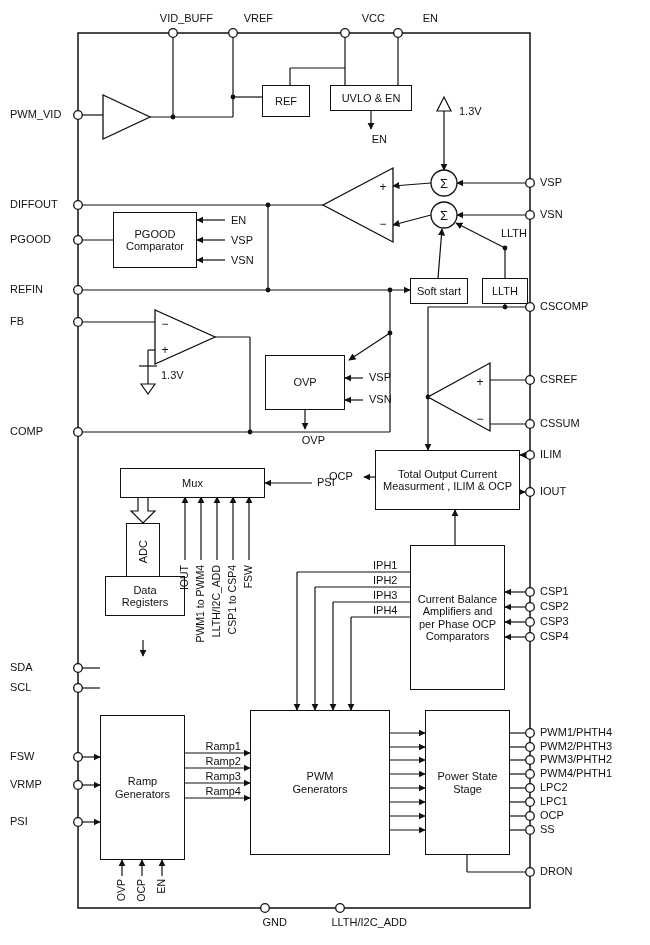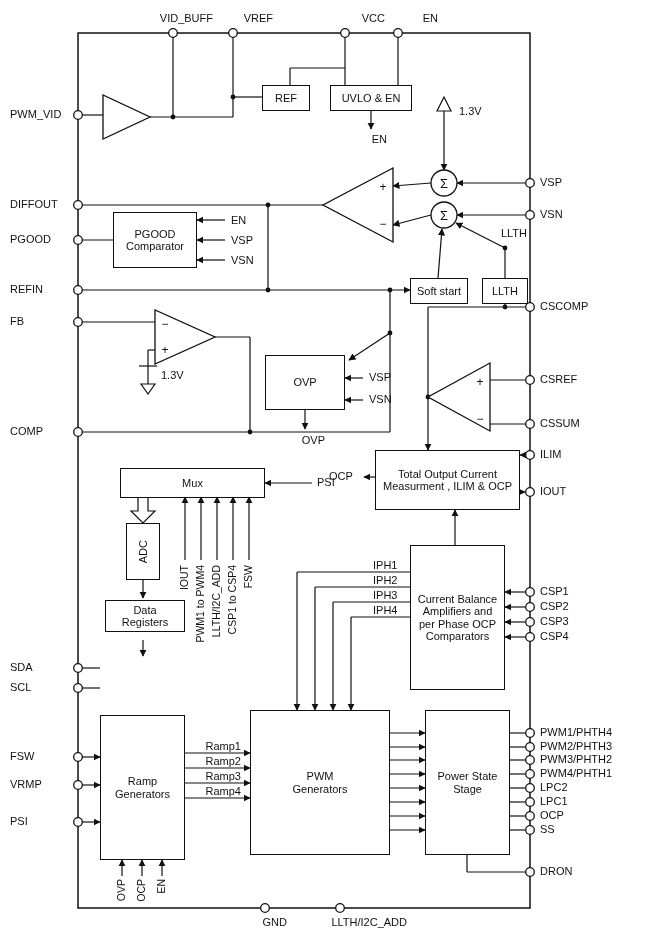--- a/index.html
+++ b/index.html
@@ -211,21 +211,21 @@
         <circle cx="530" cy="788" r="4.3"></circle>
     <circle cx="530" cy="802" r="4.3"></circle>
         <circle cx="530" cy="816" r="4.3"></circle>
     <circle cx="530" cy="830" r="4.3"></circle>
         <circle cx="530" cy="872" r="4.3"></circle>
     <circle cx="265" cy="908" r="4.3"></circle>
         <circle cx="340" cy="908" r="4.3"></circle>
   </g>
 </svg>
 
-<div class="box" style="left:262px;top:85px;width:48px;height:26px">
+<div class="box" style="left:262px;top:85px;width:48px;height:32px">
       <span class="bt">REF</span>
     </div>
 <div class="box" style="left:330px;top:85px;width:82px;height:26px">
       <span class="bt">UVLO &amp; EN</span>
     </div>
 <div class="box" style="left:113px;top:212px;width:84px;height:56px">
       <span class="bt" style="max-width:70px">PGOOD Comparator</span>
     </div>
 <div class="box" style="left:410px;top:278px;width:58px;height:26px">
       <span class="bt">Soft start</span>
@@ -235,21 +235,21 @@
     </div>
 <div class="box" style="left:265px;top:355px;width:80px;height:55px">
       <span class="bt">OVP</span>
     </div>
 <div class="box" style="left:120px;top:468px;width:145px;height:30px">
       <span class="bt">Mux</span>
     </div>
 <div class="box" style="left:126px;top:523px;width:34px;height:57px">
       <span class="vtext">ADC</span>
     </div>
-<div class="box" style="left:105px;top:600px;width:80px;height:32px">
+<div class="box" style="left:105px;top:576px;width:80px;height:40px">
       <span class="bt" style="max-width:60px">Data Registers</span>
     </div>
 <div class="box" style="left:375px;top:450px;width:145px;height:60px">
       <span class="bt" style="max-width:135px">Total Output Current Measurment , ILIM &amp; OCP</span>
     </div>
 <div class="box" style="left:410px;top:545px;width:95px;height:145px">
       <span class="bt" style="max-width:85px">Current Balance Amplifiers and per Phase OCP Comparators</span>
     </div>
 <div class="box" style="left:100px;top:715px;width:85px;height:145px">
       <span class="bt" style="max-width:70px">Ramp Generators</span>

